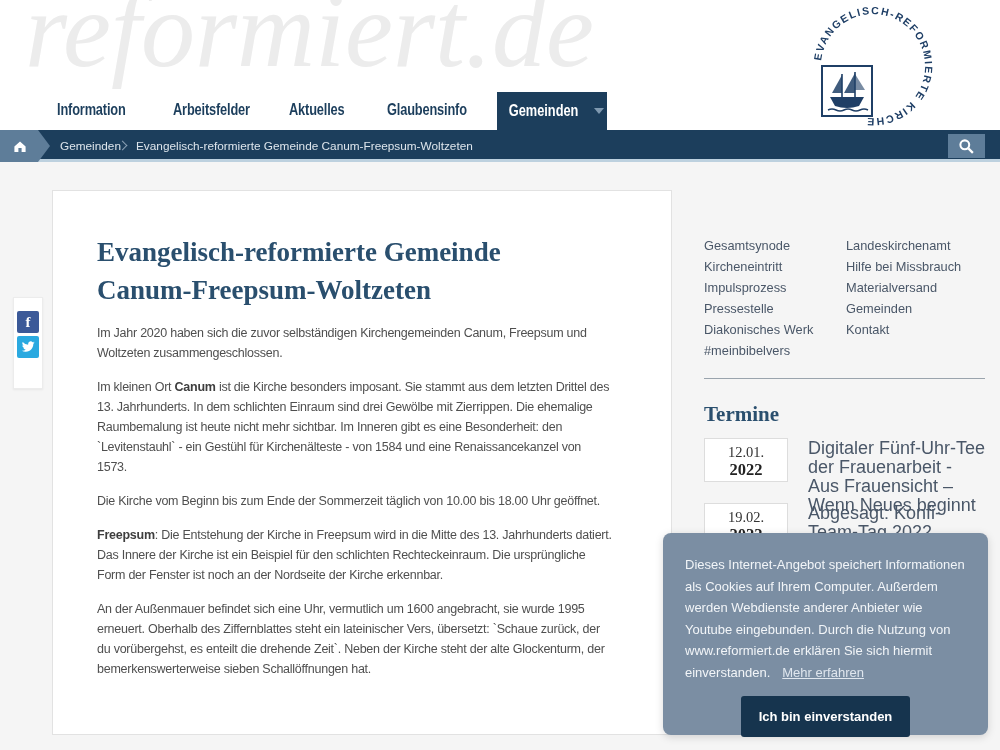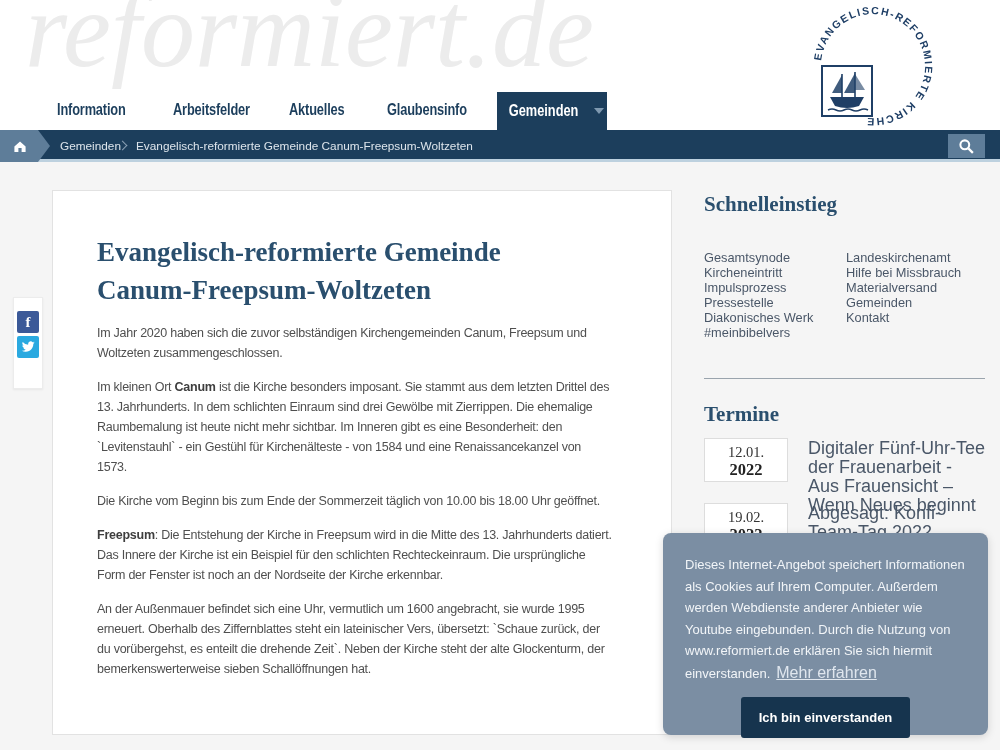--- a/index.html
+++ b/index.html
@@ -66,43 +66,43 @@
   #share-fb { top:13px; background:#3b5998; }
   #share-fb span { color:#fff; font-family:"Liberation Serif", serif;
     font-weight:700; font-size:15px; line-height:1; }
   #share-tw { top:38px; background:#2aa9e0; }
 
   
   #sidebar { position:absolute; left:704px; top:190px; width:281px; height:545px; }
   .side-title { font-family:"Liberation Serif", serif; font-size:21px;
     color:#2a4f6e; }
   #quicklinks-title { position:absolute; left:0; top:2px; }
-  #quicklinks { position:absolute; left:0; top:60px; width:281px;
-    display:grid; grid-template-columns:142px auto; }
+  #quicklinks { position:absolute; left:0; top:48px; width:281px;
+    display:grid; grid-template-columns:142px auto; row-gap:6px; }
   .qlink { font-size:12.8px; color:#4a5768; cursor:pointer; white-space:nowrap; }
   #side-divider { position:absolute; left:0; top:188px; width:281px;
     border-top:1px solid #9aa4ad; }
   #termine-title { position:absolute; left:0; top:212px; }
   .event-row { position:absolute; left:0; width:281px; }
   .date-card { position:absolute; left:0; top:0; width:84px; height:44px;
     background:#ffffff; border:1px solid #dddddd; text-align:center; }
   .date-day { font-family:"Liberation Serif", serif; font-size:14.5px;
     color:#333333; margin-top:5px; }
   .date-year { font-family:"Liberation Serif", serif; font-size:16.5px;
     font-weight:700; color:#222222; margin-top:-1px; }
   .event-title { position:absolute; left:104px; top:1px; width:178px;
     font-size:18px; line-height:19px; color:#4a5768; cursor:pointer; }
 
   
   #cookie { position:absolute; left:663px; top:533px; width:325px; height:202px;
     background:#7b8ea3; border-radius:8px; z-index:30;
     padding:21px 22px 0 22px; box-shadow:0 2px 8px rgba(0,0,0,.15); }
   #cookie-text { font-size:13px; line-height:21.5px; color:#f2f5f8; display:inline; }
-  #cookie-link { font-size:16px; line-height:21.5px; color:#dfe6ee;
-    text-decoration:underline; cursor:pointer; display:inline; margin-left:6px; }
+  #cookie-link { font-size:13px; line-height:21.5px; color:#dfe6ee;
+    text-decoration:underline; cursor:pointer; display:inline; margin-left:12px; }
   #cookie-accept { display:block; margin:13px auto 0 auto; padding:13px 18px;
     background:#16344e; color:#ffffff; font-weight:700; font-size:13px;
     border:none; border-radius:3px; cursor:pointer;
     font-family:"Liberation Sans", sans-serif;text-align:right; }
 </style>
 </head>
 <body>
 
 <div id="stage">
 
@@ -180,21 +180,20 @@
       <span>f</span>
     </div>
     <div id="share-tw" class="share-btn">
       <svg width="14" height="12" viewBox="0 0 24 20">
         <path fill="#ffffff" d="M23.4 2.3c-.8.4-1.7.6-2.6.8A4.5 4.5 0 0 0 22.8.6c-.9.5-1.9.9-2.9 1.1A4.5 4.5 0 0 0 12.2 5c0 .4 0 .7.1 1A12.8 12.8 0 0 1 3 1.3a4.5 4.5 0 0 0 1.4 6A4.4 4.4 0 0 1 2.3 6.8v.1c0 2.2 1.5 4 3.6 4.4a4.5 4.5 0 0 1-2 .1 4.5 4.5 0 0 0 4.2 3.1A9 9 0 0 1 1.4 16.4 12.7 12.7 0 0 0 8.3 18c8.3 0 12.8-6.9 12.8-12.8v-.6c.9-.6 1.6-1.4 2.3-2.3z"></path>
       </svg>
     </div>
   </div>
 
   <div id="sidebar">
-    <h2 id="quicklinks-title" class="side-title">Schnelleinstieg</h2>
     <div id="quicklinks">
         <div class="qlink">Gesamtsynode</div>
         <div class="qlink">Landeskirchenamt</div>
         <div class="qlink">Kircheneintritt</div>
         <div class="qlink">Hilfe bei Missbrauch</div>
         <div class="qlink">Impulsprozess</div>
         <div class="qlink">Materialversand</div>
         <div class="qlink">Pressestelle</div>
         <div class="qlink">Gemeinden</div>
         <div class="qlink">Diakonisches Werk</div>

